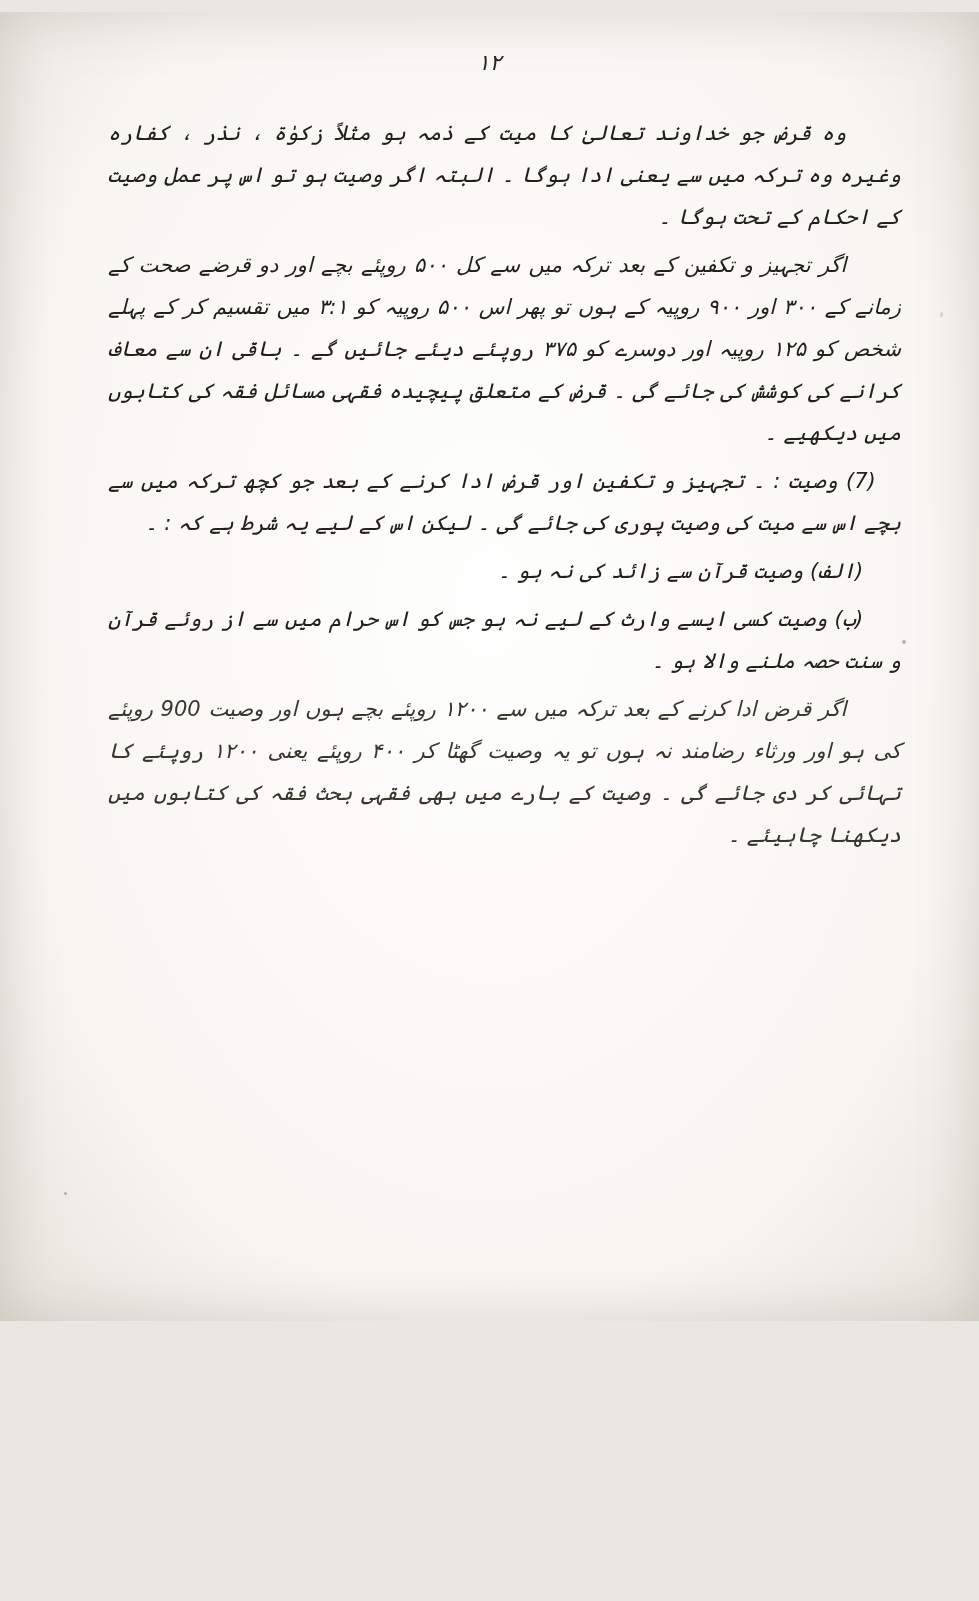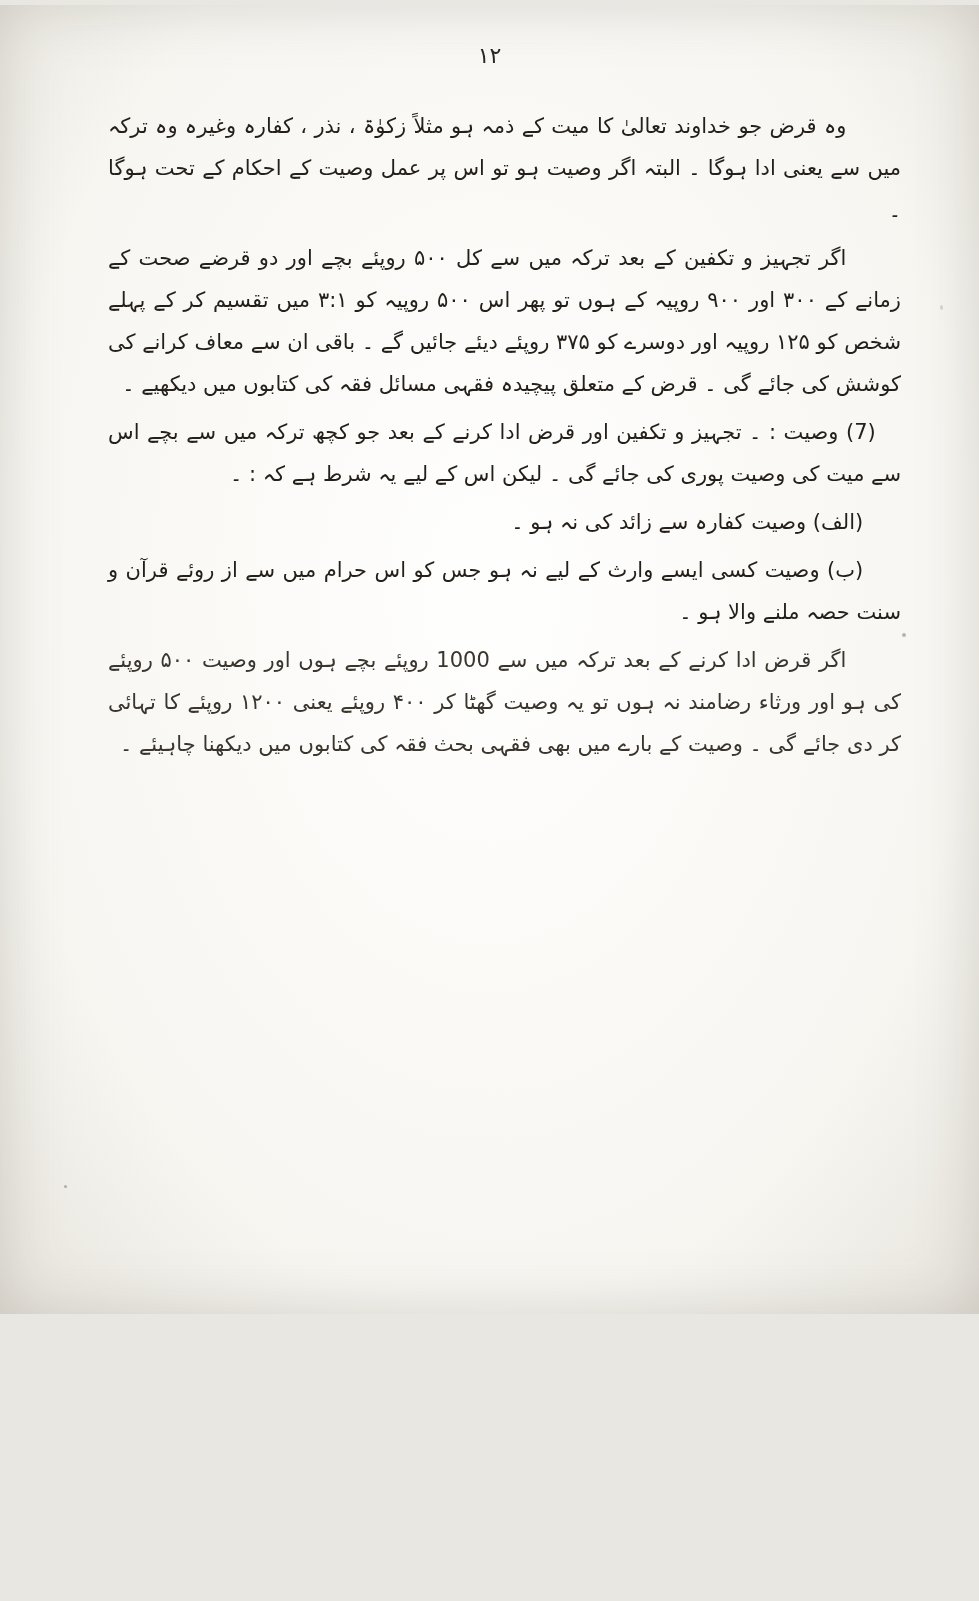--- a/index.html
+++ b/index.html
@@ -4,28 +4,29 @@
 <style>
   html, body {
     margin: 0;
     padding: 0;
     background: #e9e7e2;
   }
   .scan-page {
     position: relative;
     width: 979px;
     height: 1309px;
-    margin: 5px auto;
+    margin: 12px auto;
     background: #fcfbf8;
     background-image:
       radial-gradient(ellipse at 50% 45%, rgba(255,255,255,0.9) 0%, rgba(244,242,236,0.6) 70%, rgba(228,225,217,0.9) 100%);
     box-shadow: inset 0 0 60px rgba(120,115,105,0.25);
     overflow: hidden;
     font-family: "DejaVu Sans", "DejaVu Serif", sans-serif;
     color: #241f19;
+    font-style: italic;
   }
   .page-number {
     text-align: center;
     padding-top: 38px;
     font-size: 22px;
     letter-spacing: 2px;
     color: #2b261f;
   }
   .text-block {
     position: absolute;
@@ -73,27 +74,27 @@
 
   <div class="text-block" lang="ur" dir="rtl">
 
     <p class="para">وہ قرض جو خداوند تعالیٰ کا میت کے ذمہ ہو مثلاً زکوٰۃ ، نذر ، کفارہ وغیرہ وہ ترکہ میں سے یعنی ادا ہوگا ۔ البتہ اگر وصیت ہو تو اس پر عمل وصیت کے احکام کے تحت ہوگا ۔</p>
 
 
     <p class="para">اگر تجہیز و تکفین کے بعد ترکہ میں سے کل ۵۰۰ روپئے بچے اور دو قرضے صحت کے زمانے کے ۳۰۰ اور ۹۰۰ روپیہ کے ہوں تو پھر اس ۵۰۰ روپیہ کو ۳:۱ میں تقسیم کر کے پہلے شخص کو ۱۲۵ روپیہ اور دوسرے کو ۳۷۵ روپئے دیئے جائیں گے ۔ باقی ان سے معاف کرانے کی کوشش کی جائے گی ۔ قرض کے متعلق پیچیدہ فقہی مسائل فقہ کی کتابوں میں دیکھیے ۔</p>
 
     <p class="heading-para">(7) وصیت : ۔ تجہیز و تکفین اور قرض ادا کرنے کے بعد جو کچھ ترکہ میں سے بچے اس سے میت کی وصیت پوری کی جائے گی ۔ لیکن اس کے لیے یہ شرط ہے کہ : ۔</p>
 
-    <p class="list-item">(الف) وصیت کفارہ سے زائد کی نہ ہو ۔</p>
+    <p class="list-item">(الف) وصیت قرآن سے زائد کی نہ ہو ۔</p>
 
     <p class="list-item">(ب) وصیت کسی ایسے وارث کے لیے نہ ہو جس کو اس حرام میں سے از روئے قرآن و سنت حصہ ملنے والا ہو ۔</p>
 
 
 
-    <p class="para faded-end">اگر قرض ادا کرنے کے بعد ترکہ میں سے 1000 روپئے بچے ہوں اور وصیت ۵۰۰ روپئے کی ہو اور ورثاء رضامند نہ ہوں تو یہ وصیت گھٹا کر ۴۰۰ روپئے یعنی ۱۲۰۰ روپئے کا تہائی کر دی جائے گی ۔ وصیت کے بارے میں بھی فقہی بحث فقہ کی کتابوں میں دیکھنا چاہیئے ۔</p>
+    <p class="para faded-end">اگر قرض ادا کرنے کے بعد ترکہ میں سے ۱۲۰۰ روپئے بچے ہوں اور وصیت 900 روپئے کی ہو اور ورثاء رضامند نہ ہوں تو یہ وصیت گھٹا کر ۴۰۰ روپئے یعنی ۱۲۰۰ روپئے کا تہائی کر دی جائے گی ۔ وصیت کے بارے میں بھی فقہی بحث فقہ کی کتابوں میں دیکھنا چاہیئے ۔</p>
 
   </div>
 
   <span class="speck s1"></span>
   <span class="speck s2"></span>
   <span class="speck s3"></span>
 
 </div>
 
 </body></html>

